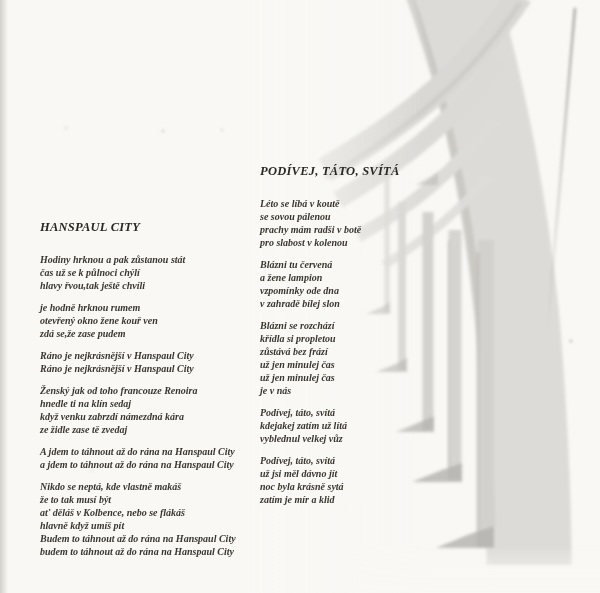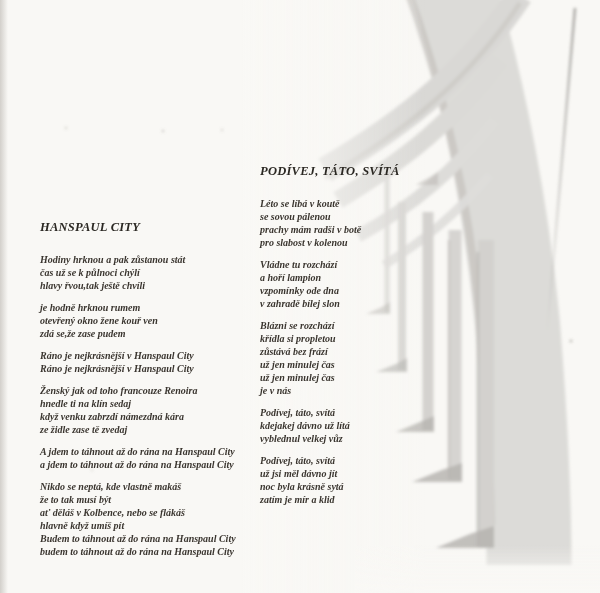--- a/index.html
+++ b/index.html
@@ -132,36 +132,36 @@
   <div class="col col-right">
     <div class="title">PODÍVEJ, TÁTO, SVÍTÁ</div>
     <div>
         <div class="stanza">
           <div class="line">Léto se líbá v koutě</div>
           <div class="line">se sovou pálenou</div>
           <div class="line">prachy mám radši v botě</div>
           <div class="line">pro slabost v kolenou</div>
         </div>
         <div class="stanza">
-          <div class="line">Vládne tu rozchází</div>
-          <div class="line">a hoří lampion</div>
+          <div class="line">Blázni tu červená</div>
+          <div class="line">a žene lampion</div>
           <div class="line">vzpomínky ode dna</div>
           <div class="line">v zahradě bílej slon</div>
         </div>
         <div class="stanza">
           <div class="line">Blázni se rozchází</div>
           <div class="line">křídla si propletou</div>
           <div class="line">zůstává bez frází</div>
           <div class="line">už jen minulej čas</div>
           <div class="line">už jen minulej čas</div>
           <div class="line">je v nás</div>
         </div>
         <div class="stanza">
           <div class="line">Podívej, táto, svítá</div>
-          <div class="line">kdejakej dávno už lítá</div>
+          <div class="line">kdejakej zatím už lítá</div>
           <div class="line">vyblednul velkej vůz</div>
         </div>
         <div class="stanza">
           <div class="line">Podívej, táto, svítá</div>
           <div class="line">už jsi měl dávno jít</div>
           <div class="line">noc byla krásně sytá</div>
           <div class="line">zatím je mír a klid</div>
         </div>
       </div>
   </div>

